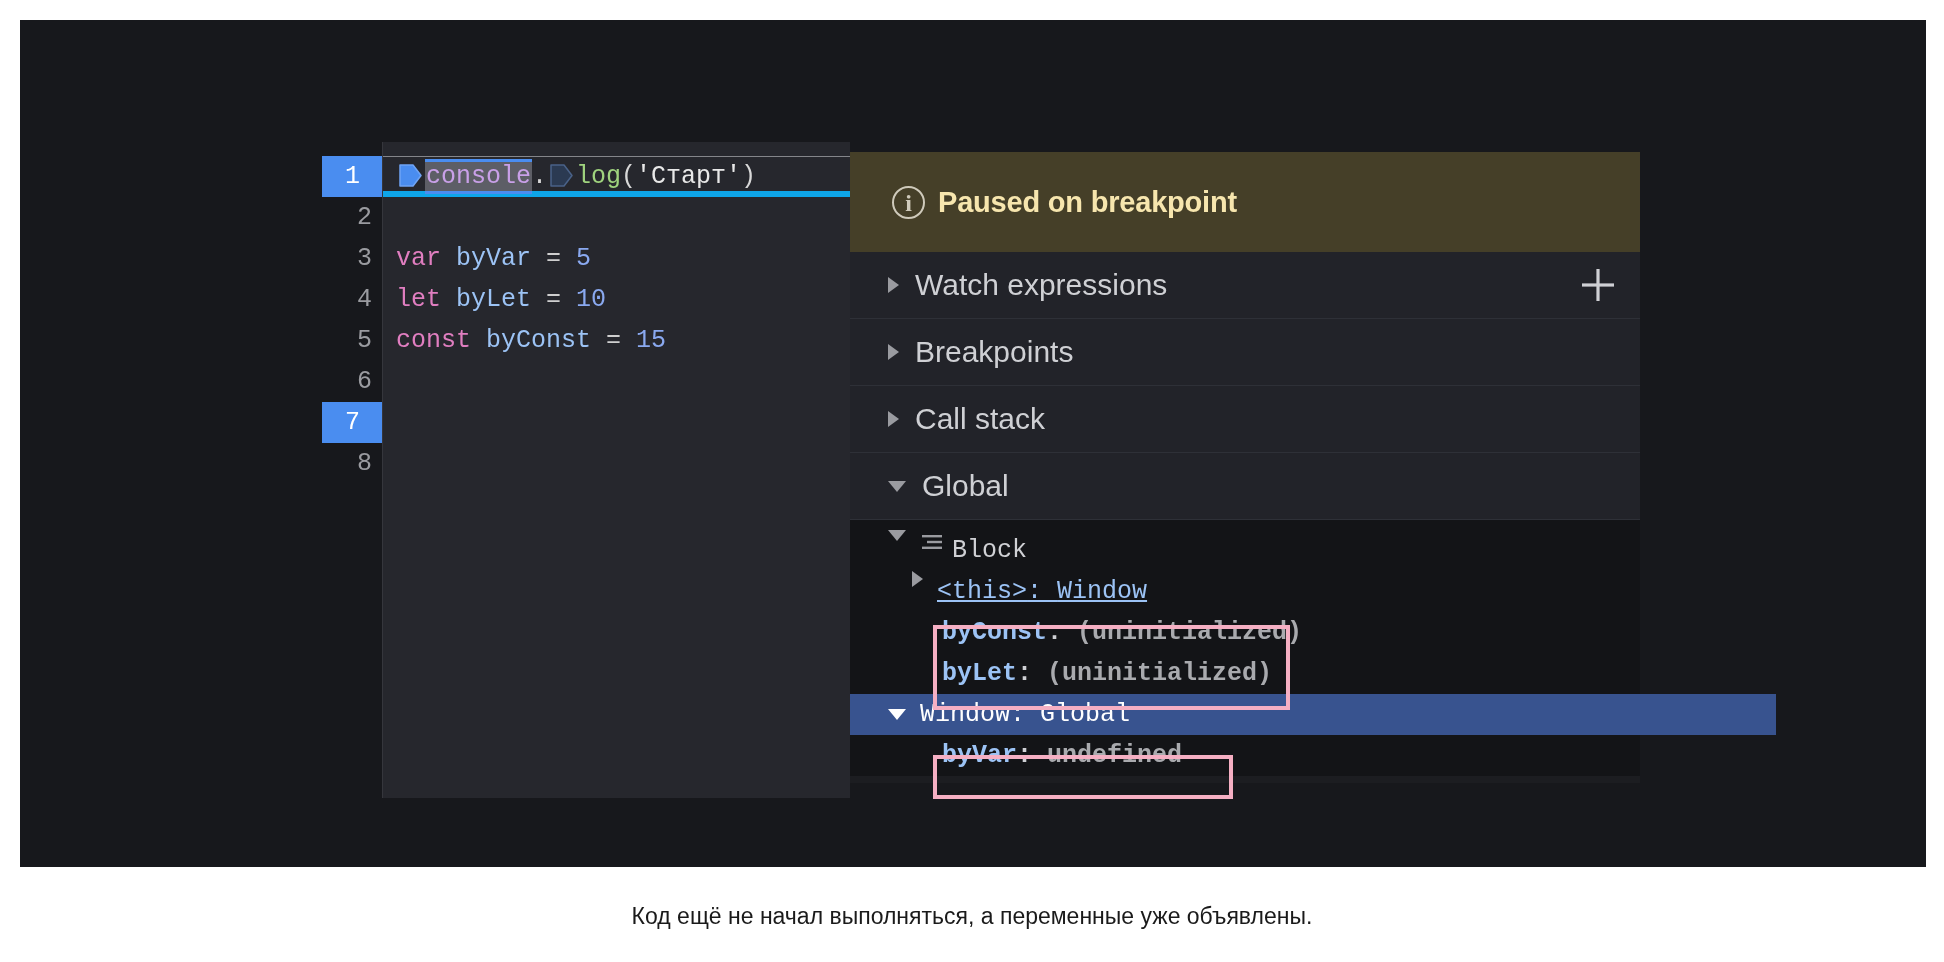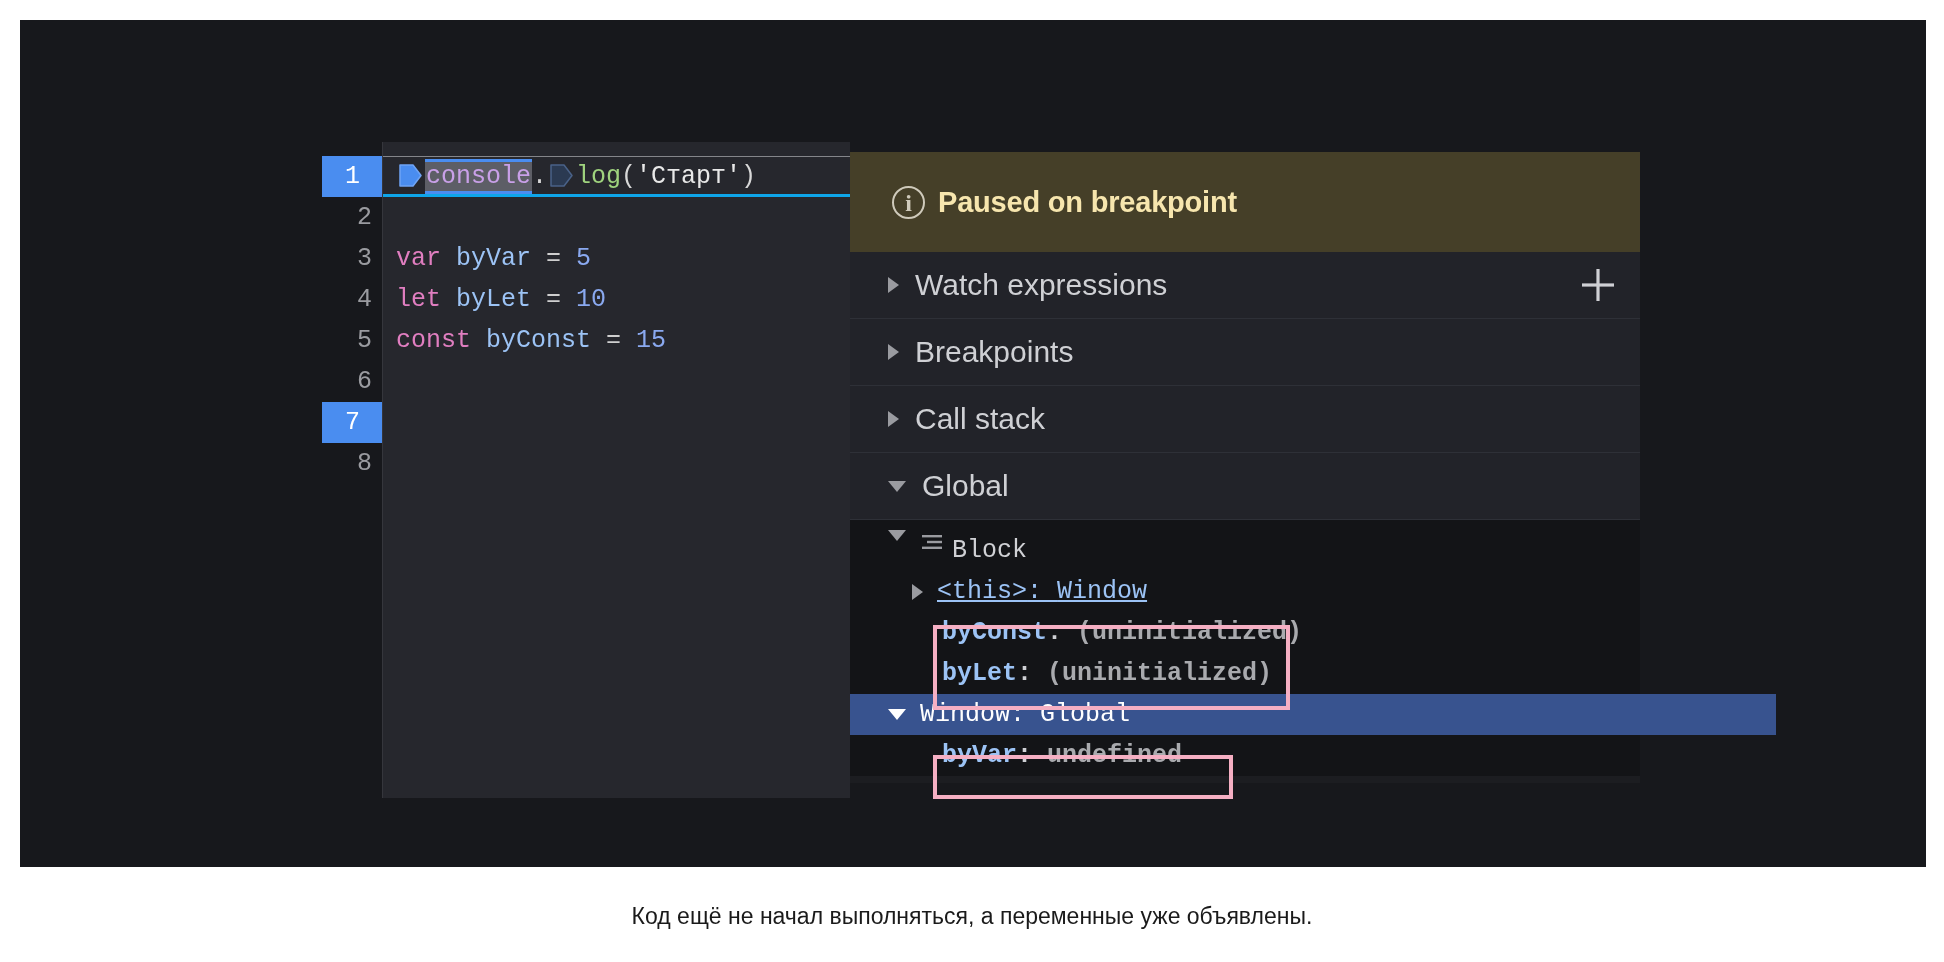--- a/index.html
+++ b/index.html
@@ -86,21 +86,21 @@
     font-family: "Liberation Mono", monospace;
     font-size: 25px;
     color: #d8d8d8;
     white-space: pre;
     padding-left: 13px;
     box-sizing: border-box;
     position: relative;
   }
   .code-line.current {
     border-top: 1px solid #84858a;
-    border-bottom: 3px solid #0ea5e9;
+    border-bottom: 6px solid #0ea5e9;
     height: 41px;
     line-height: 39px;
   }
 
   .tok-kw       { color: #e07ec0; }
   .tok-ident    { color: #9cc3f5; }
   .tok-num      { color: #8aa9f0; }
   .tok-op       { color: #cfcfcf; }
   .tok-obj      { color: #c9a0e8; }
   .tok-fn       { color: #9fd37e; }
@@ -246,21 +246,21 @@
   .var-key { color: #9cc3f5; }
   .var-val { color: #a9aaae; }
   .var-sep { color: #cfd0d4; }
 
   .this-row {
     height: 41px;
     line-height: 41px;
     font-family: "Liberation Mono", monospace;
     font-size: 25px;
     display: flex;
-    align-items: center;
+    align-items: flex-start;
     padding-left: 62px;
     box-sizing: border-box;
   }
   .this-row .caret { margin-right: 14px; }
   .this-text {
     color: #9cc3f5;
     text-decoration: underline;
     white-space: pre;
   }
 

